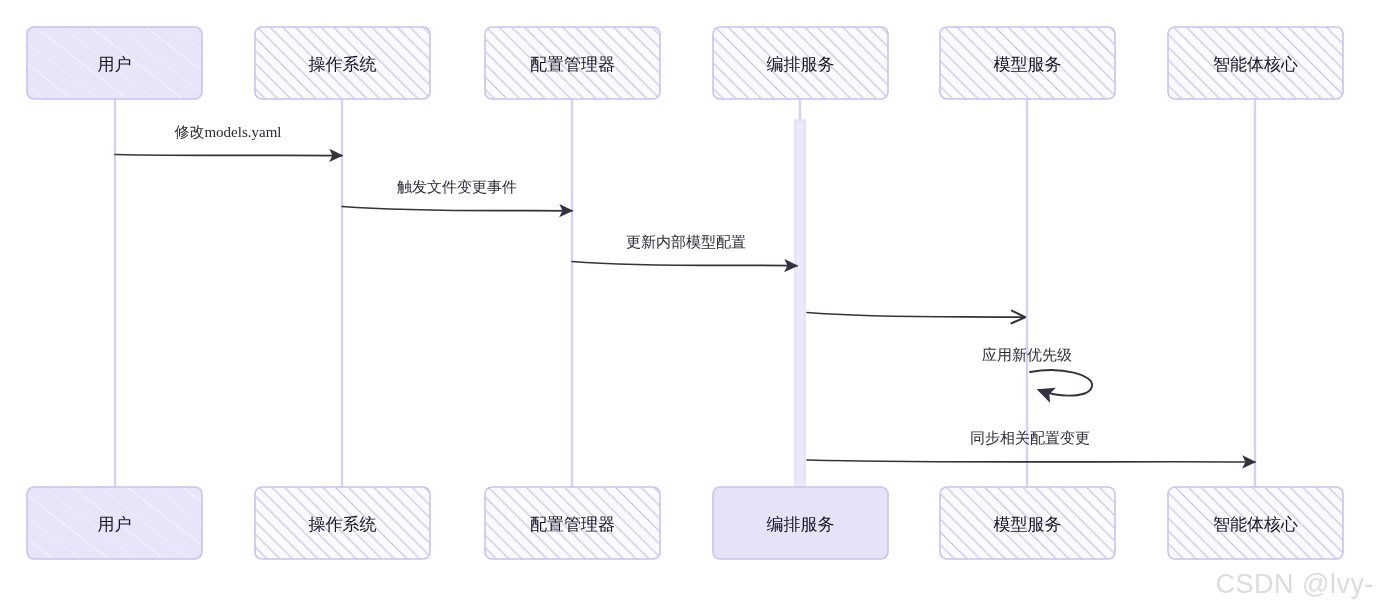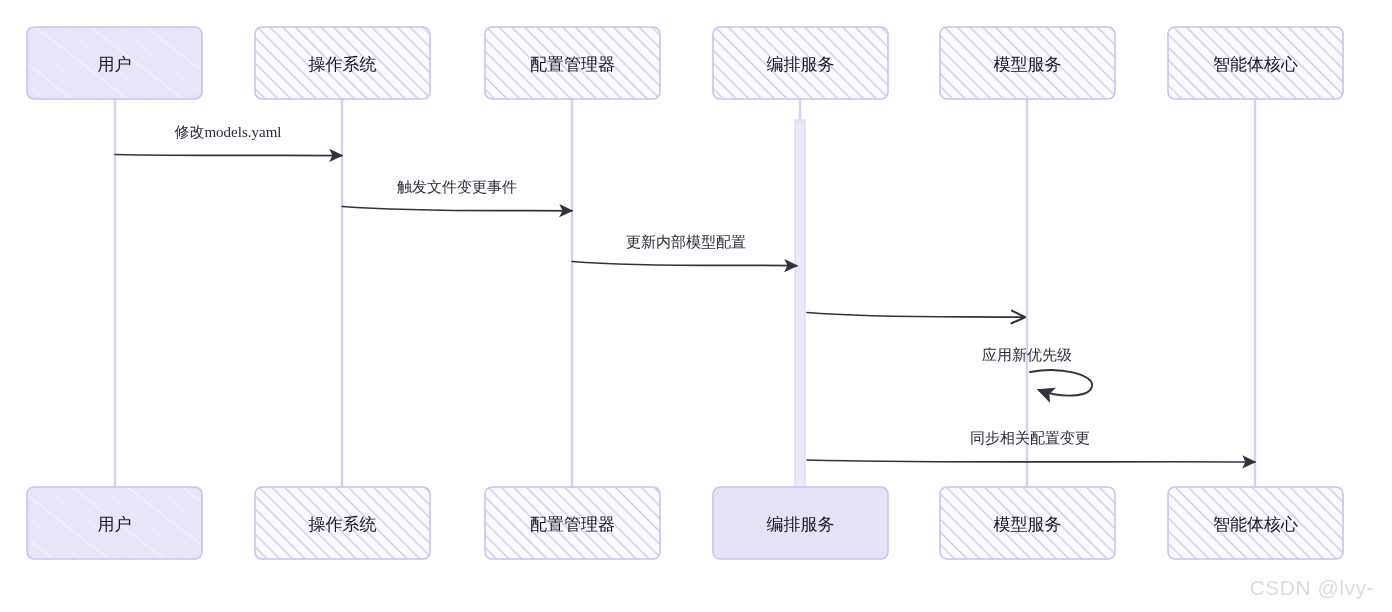--- a/index.html
+++ b/index.html
@@ -4,21 +4,21 @@
 <style>
   html,body{margin:0;padding:0;background:#ffffff;}
   body{
     width:1392px;height:612px;position:relative;overflow:hidden;
     font-family:"Liberation Serif","DejaVu Serif",serif;
   }
   #canvas{position:absolute;left:0;top:0;width:1392px;height:612px;}
   .watermark{
     position:absolute; right:18px; bottom:12px;
     font-family:"Liberation Sans","DejaVu Sans",sans-serif;
-    font-size:21px; color:#dcdcdc; letter-spacing:0.5px;
+    font-size:27px; color:#dcdcdc; letter-spacing:0.5px;
     user-select:none; white-space:nowrap;
   }
   svg text{ font-family:"Liberation Serif","DejaVu Serif",serif; }
   .boxlabel{ font-size:17px; fill:#14141c; }
   .msglabel{ font-size:15px; fill:#2a2a38; }
 </style>
 </head>
 <body>
 
 <svg id="canvas" viewBox="0 0 1392 612">

